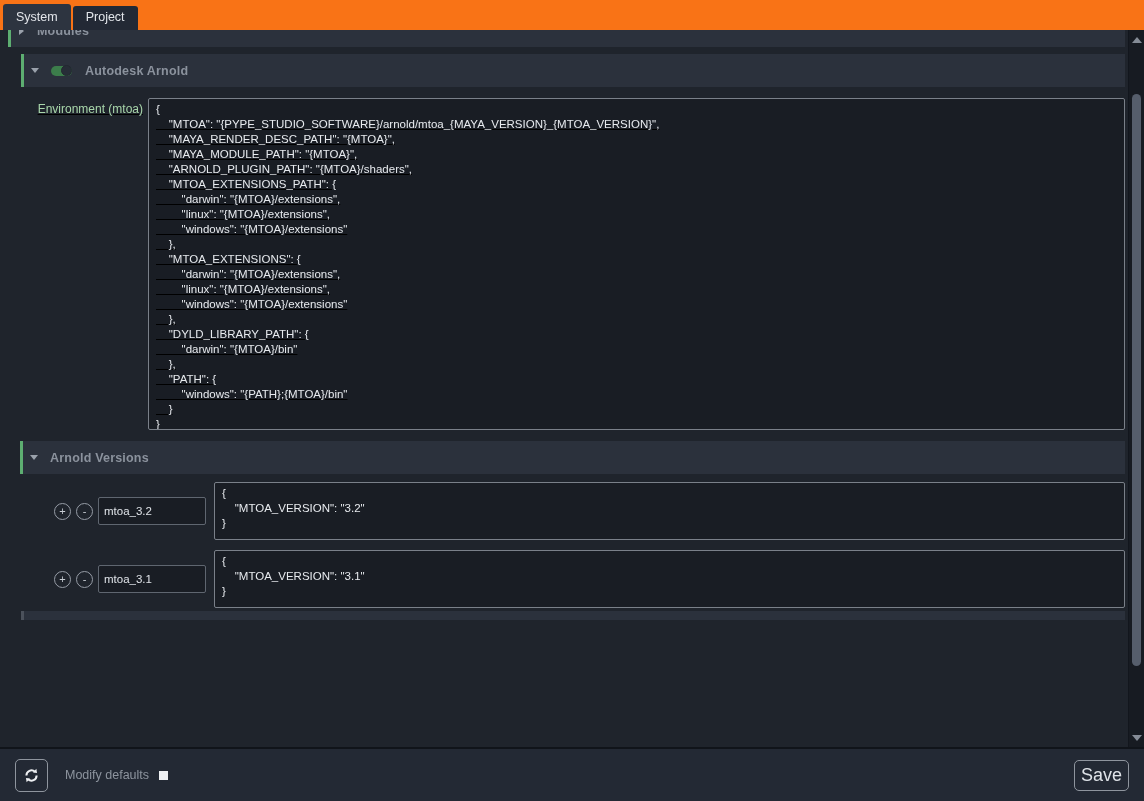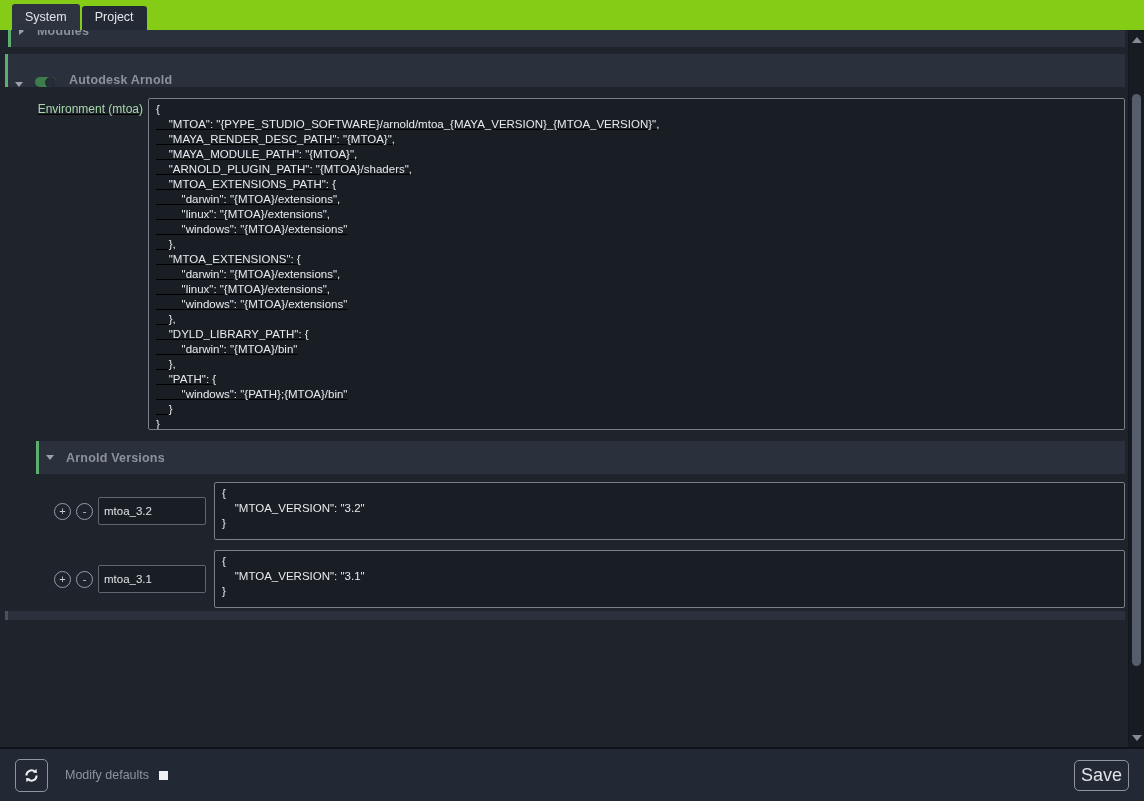--- a/index.html
+++ b/index.html
@@ -11,23 +11,23 @@
   }
   .window {
     width: 1144px; height: 801px;
     display: flex; flex-direction: column;
     background: #1f242c;
   }
 
   
   .tabbar {
     height: 30px; flex: 0 0 30px;
-    background: #84cc16;
+    background: #f97316;
     display: flex; align-items: flex-end;
-    padding-left: 12px;
+    padding-left: 3px;
   }
   .tab {
     color: #e2e5ea; font-size: 12.5px;
     padding: 4px 13px 6px 13px;
     background: #232935;
     border-radius: 3px 3px 0 0;
     margin-right: 2px;
     cursor: default;
   }
   .tab.active {
@@ -70,22 +70,22 @@
     margin: 0 13px 0 8px;
   }
   .arrow.down {
     border-top: 5px solid #9aa1ab;
     border-left: 4px solid transparent;
     border-right: 4px solid transparent;
     margin: 0 12px 0 7px;
   }
 
   .lvl1 { margin-left: 8px; }
-  .lvl2 { margin-left: 5px; align-items: flex-end; }
-  .lvl3 { margin-left: 36px; }
+  .lvl2 { margin-left: 21px; }
+  .lvl3 { margin-left: 20px; }
 
   
   .toggle {
     width: 21px; height: 10px;
     border-radius: 5px;
     background: #3c7d4b;
     position: relative;
     margin-right: 13px;
     flex: 0 0 21px;
   }

